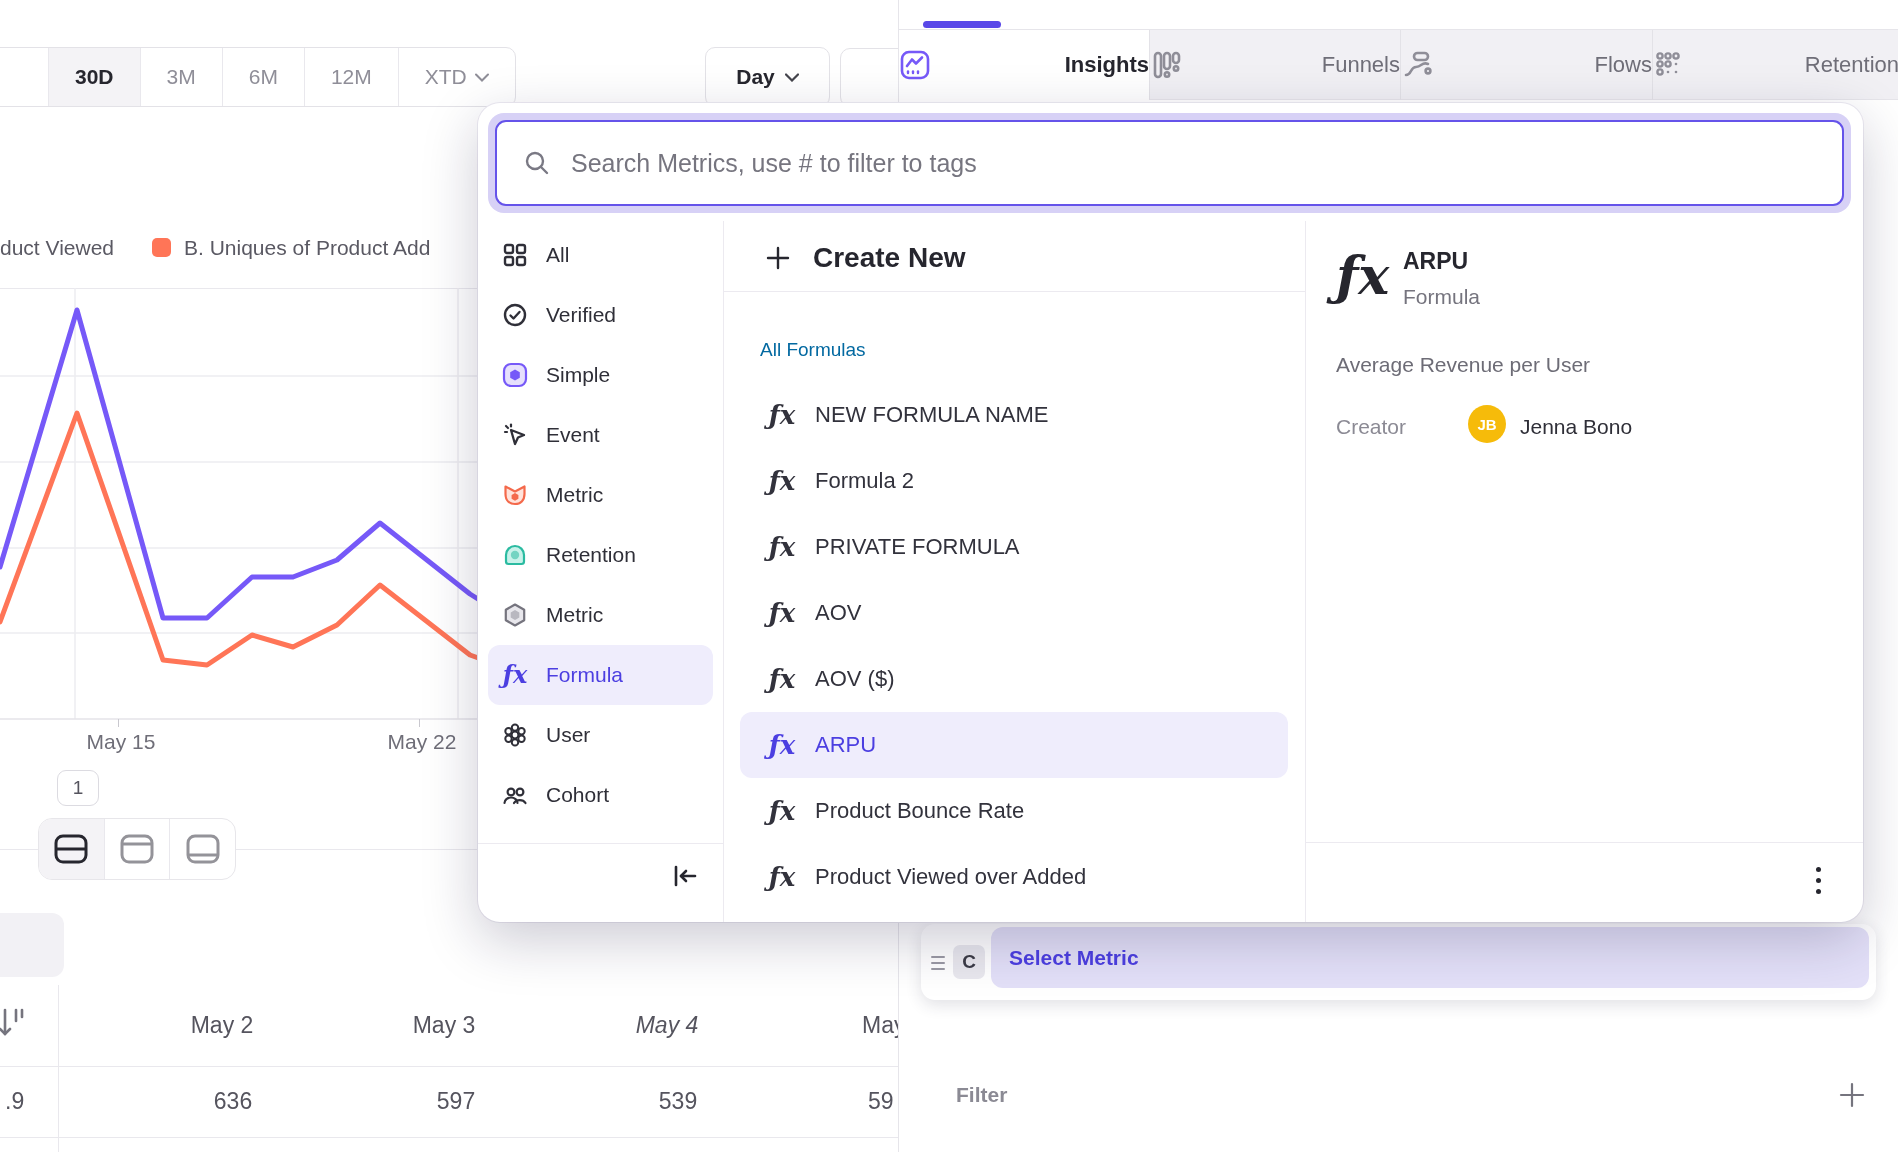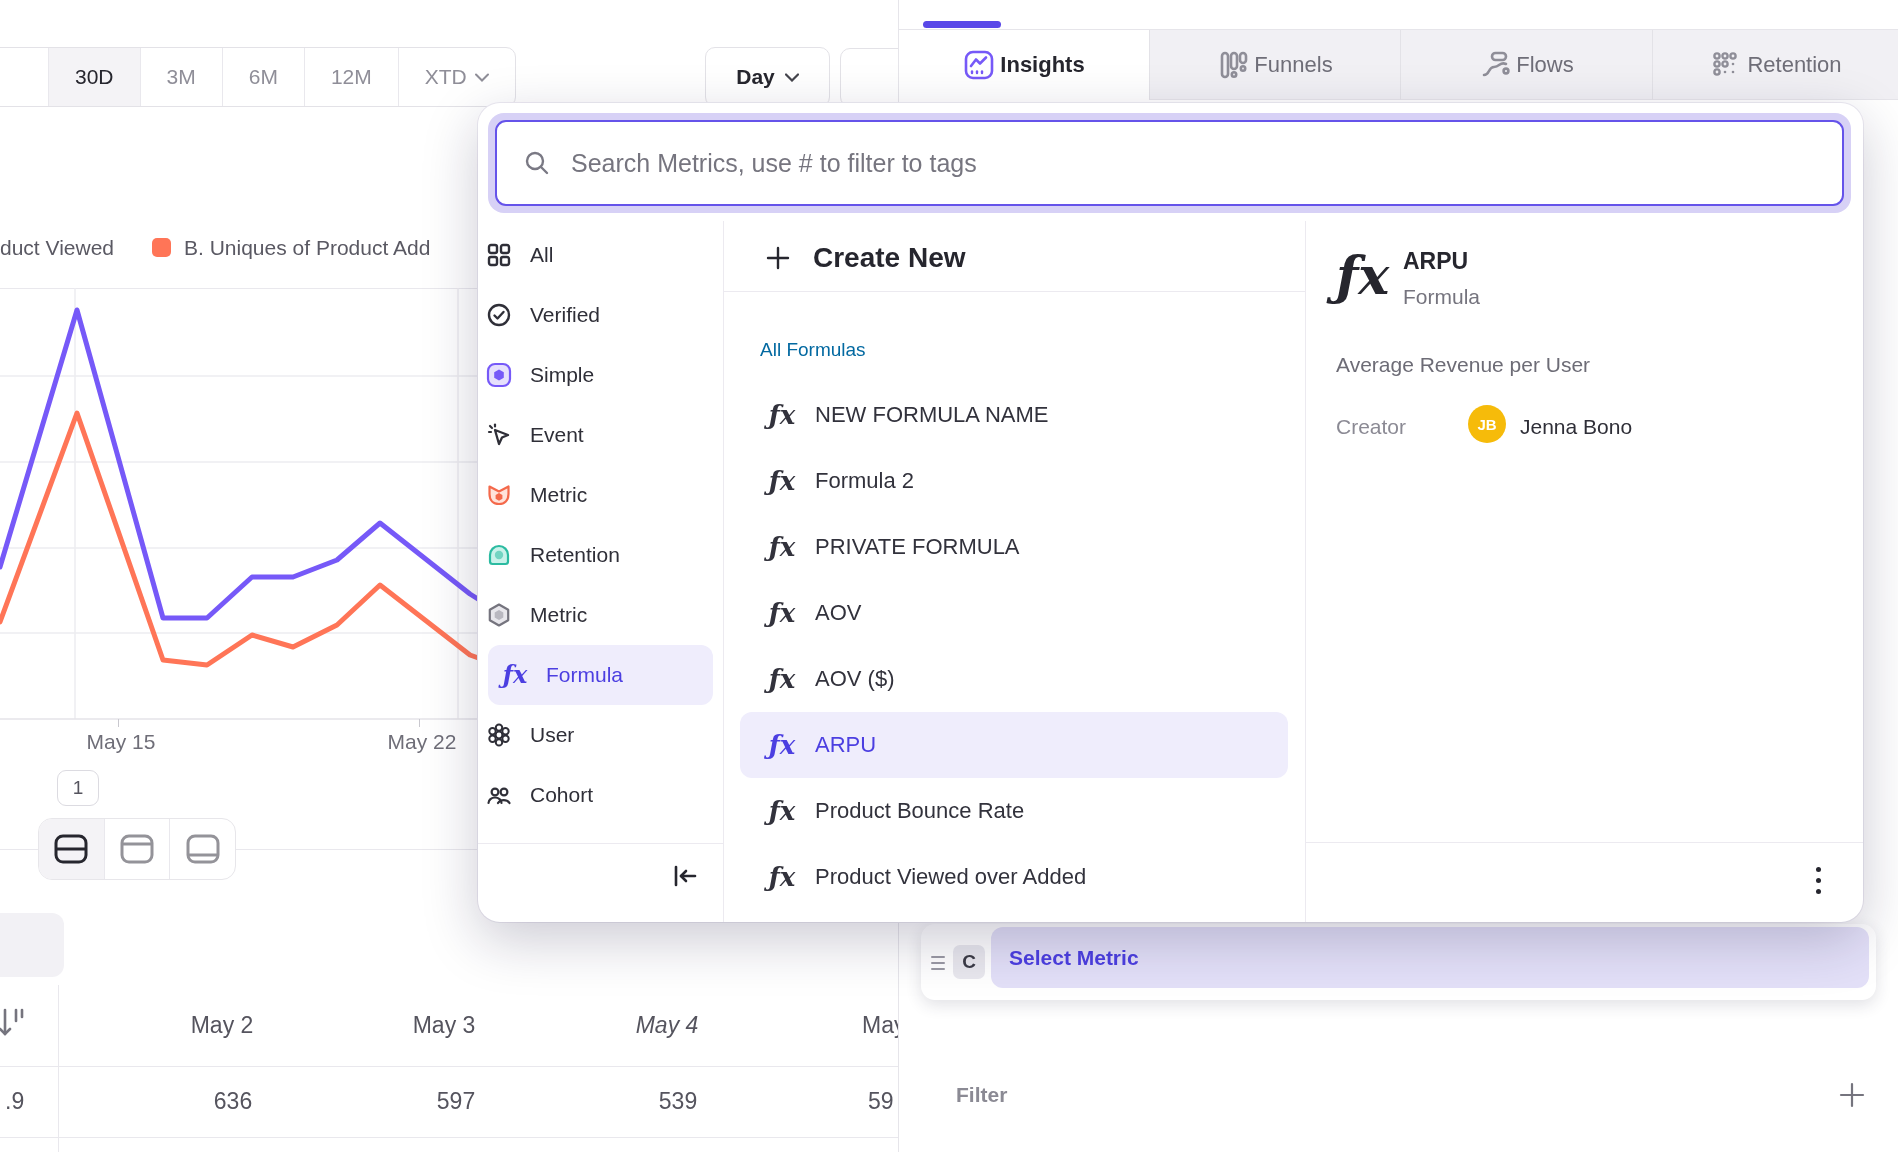--- a/index.html
+++ b/index.html
@@ -9,21 +9,21 @@
   svg{display:block;}
 
   
   .left-panel{position:absolute;left:0;top:0;width:898px;height:1152px;overflow:hidden;background:#fff;}
 
   .seg-control{position:absolute;left:-60px;top:47px;height:60px;display:flex;align-items:stretch;
       background:#fff;border:1.5px solid #e3e2e7;border-radius:10px;box-sizing:border-box;}
   .seg{display:flex;align-items:center;justify-content:center;gap:8px;padding:0 26px;
       font-size:21px;color:#8f8e98;font-weight:500;border-left:1px solid #e9e8ed;cursor:pointer;white-space:nowrap;}
   .seg:first-child{border-left:none;width:55px;}
-  .seg.active{background:#f4f3f6;color:#26262e;font-weight:400;}
+  .seg.active{background:#f4f3f6;color:#26262e;font-weight:700;}
   .btn{position:absolute;background:#fff;border:1.5px solid #e3e2e7;border-radius:10px;box-sizing:border-box;
       display:flex;align-items:center;justify-content:center;gap:10px;font-size:21px;font-weight:600;color:#26262e;cursor:pointer;}
   .chev{width:14px;height:9px;}
 
   .legend-label{position:absolute;top:236px;font-size:21px;font-weight:500;color:#5a5963;white-space:nowrap;}
   .legend-swatch{position:absolute;left:152px;top:238px;width:19px;height:19px;border-radius:5px;}
 
   .hline{position:absolute;background:#e9e8ed;height:1px;}
   .vline{position:absolute;background:#e9e8ed;width:1px;}
 
@@ -42,21 +42,21 @@
   .gray-chip{position:absolute;left:0;top:913px;width:64px;height:64px;background:#f2f1f5;border-radius:0 12px 12px 0;}
 
   .th{position:absolute;top:1012px;font-size:23px;font-weight:500;color:#55545e;transform:translateX(-50%);white-space:nowrap;}
   .td{position:absolute;top:1088px;font-size:23px;color:#55545e;transform:translateX(-50%);white-space:nowrap;}
   .no-center{transform:none;}
 
   
   .right-panel{position:absolute;left:898px;top:0;width:1000px;height:1152px;background:#fff;border-left:1px solid #e6e5ea;box-sizing:border-box;}
   .board-indicator{position:absolute;left:24px;top:21px;width:78px;height:7px;border-radius:4px;}
   .tabbar{position:absolute;left:0;top:29px;width:1000px;height:71px;display:flex;border-top:1px solid #e6e5ea;box-sizing:border-box;}
-  .tab{display:flex;align-items:center;justify-content:center;gap:5px;font-size:22px;font-weight:500;color:#6f6e78;
+  .tab{display:flex;align-items:center;justify-content:space-between;gap:5px;font-size:22px;font-weight:500;color:#6f6e78;
       background:#f1f0f4;border-left:1px solid #e3e2e7;border-bottom:1px solid #e6e5ea;box-sizing:border-box;cursor:pointer;}
   .tab:first-child{border-left:none;}
   .tab.active{background:#fff;color:#26262e;font-weight:600;border-bottom:none;}
 
   .metric-card{position:absolute;left:22px;top:924px;width:955px;height:76px;background:#fff;border-radius:14px;
       box-shadow:0 5px 16px rgba(40,40,70,0.14);}
   .drag-handle{position:absolute;left:10px;top:28px;width:14px;height:20px;cursor:grab;}
   .drag-handle i{display:block;height:2px;background:#9b9aa5;margin:4px 0;border-radius:1px;}
   .pos-badge{position:absolute;left:32px;top:21px;width:32px;height:34px;background:#e9e8ee;border-radius:7px;
       display:flex;align-items:center;justify-content:center;font-size:19px;font-weight:700;color:#3c3c46;}
@@ -75,21 +75,21 @@
       display:flex;align-items:center;}
   .search-box input{border:none;outline:none;flex:1;font-size:25px;color:#3a3a44;margin-left:18px;
       font-family:"Liberation Sans","DejaVu Sans",sans-serif;background:transparent;}
   .search-box input::placeholder{color:#76757f;}
   .search-ico{margin-left:26px;color:#7a7984;}
 
   .m-vline{position:absolute;top:118px;bottom:0;width:1px;background:#eceaf0;}
   .m-hline{position:absolute;height:1px;background:#eceaf0;}
 
   .cats{position:absolute;left:0;top:122px;width:245px;}
-  .cat{height:60px;display:flex;align-items:center;gap:18px;padding-left:8px;font-size:21px;font-weight:500;color:#2f2f38;cursor:pointer;}
+  .cat{height:60px;display:flex;align-items:center;gap:18px;padding-left:24px;font-size:21px;font-weight:500;color:#2f2f38;cursor:pointer;}
   .cat .ci{width:26px;height:26px;flex:0 0 26px;}
   .cat.sel{margin:0 10px;padding-left:14px;background:#efedfc;border-radius:12px;color:#4c3fe1;}
   .collapse-btn{position:absolute;left:192px;top:758px;width:30px;height:30px;color:#26262e;cursor:pointer;}
 
   .create-row{position:absolute;left:287px;top:127px;height:56px;display:flex;align-items:center;gap:22px;
       font-size:28px;font-weight:600;color:#26262e;cursor:pointer;}
   .section-label{position:absolute;left:282px;top:236px;font-size:19px;font-weight:400;color:#0369a1;}
   .flist{position:absolute;left:245px;top:279px;width:582px;}
   .frow{height:66px;display:flex;align-items:center;gap:16px;padding-left:42px;font-size:22px;font-weight:500;color:#32323c;cursor:pointer;}
   .frow.sel{margin:0 17px 0 17px;padding-left:25px;background:#efedfc;border-radius:12px;color:#4c3fe1;}

